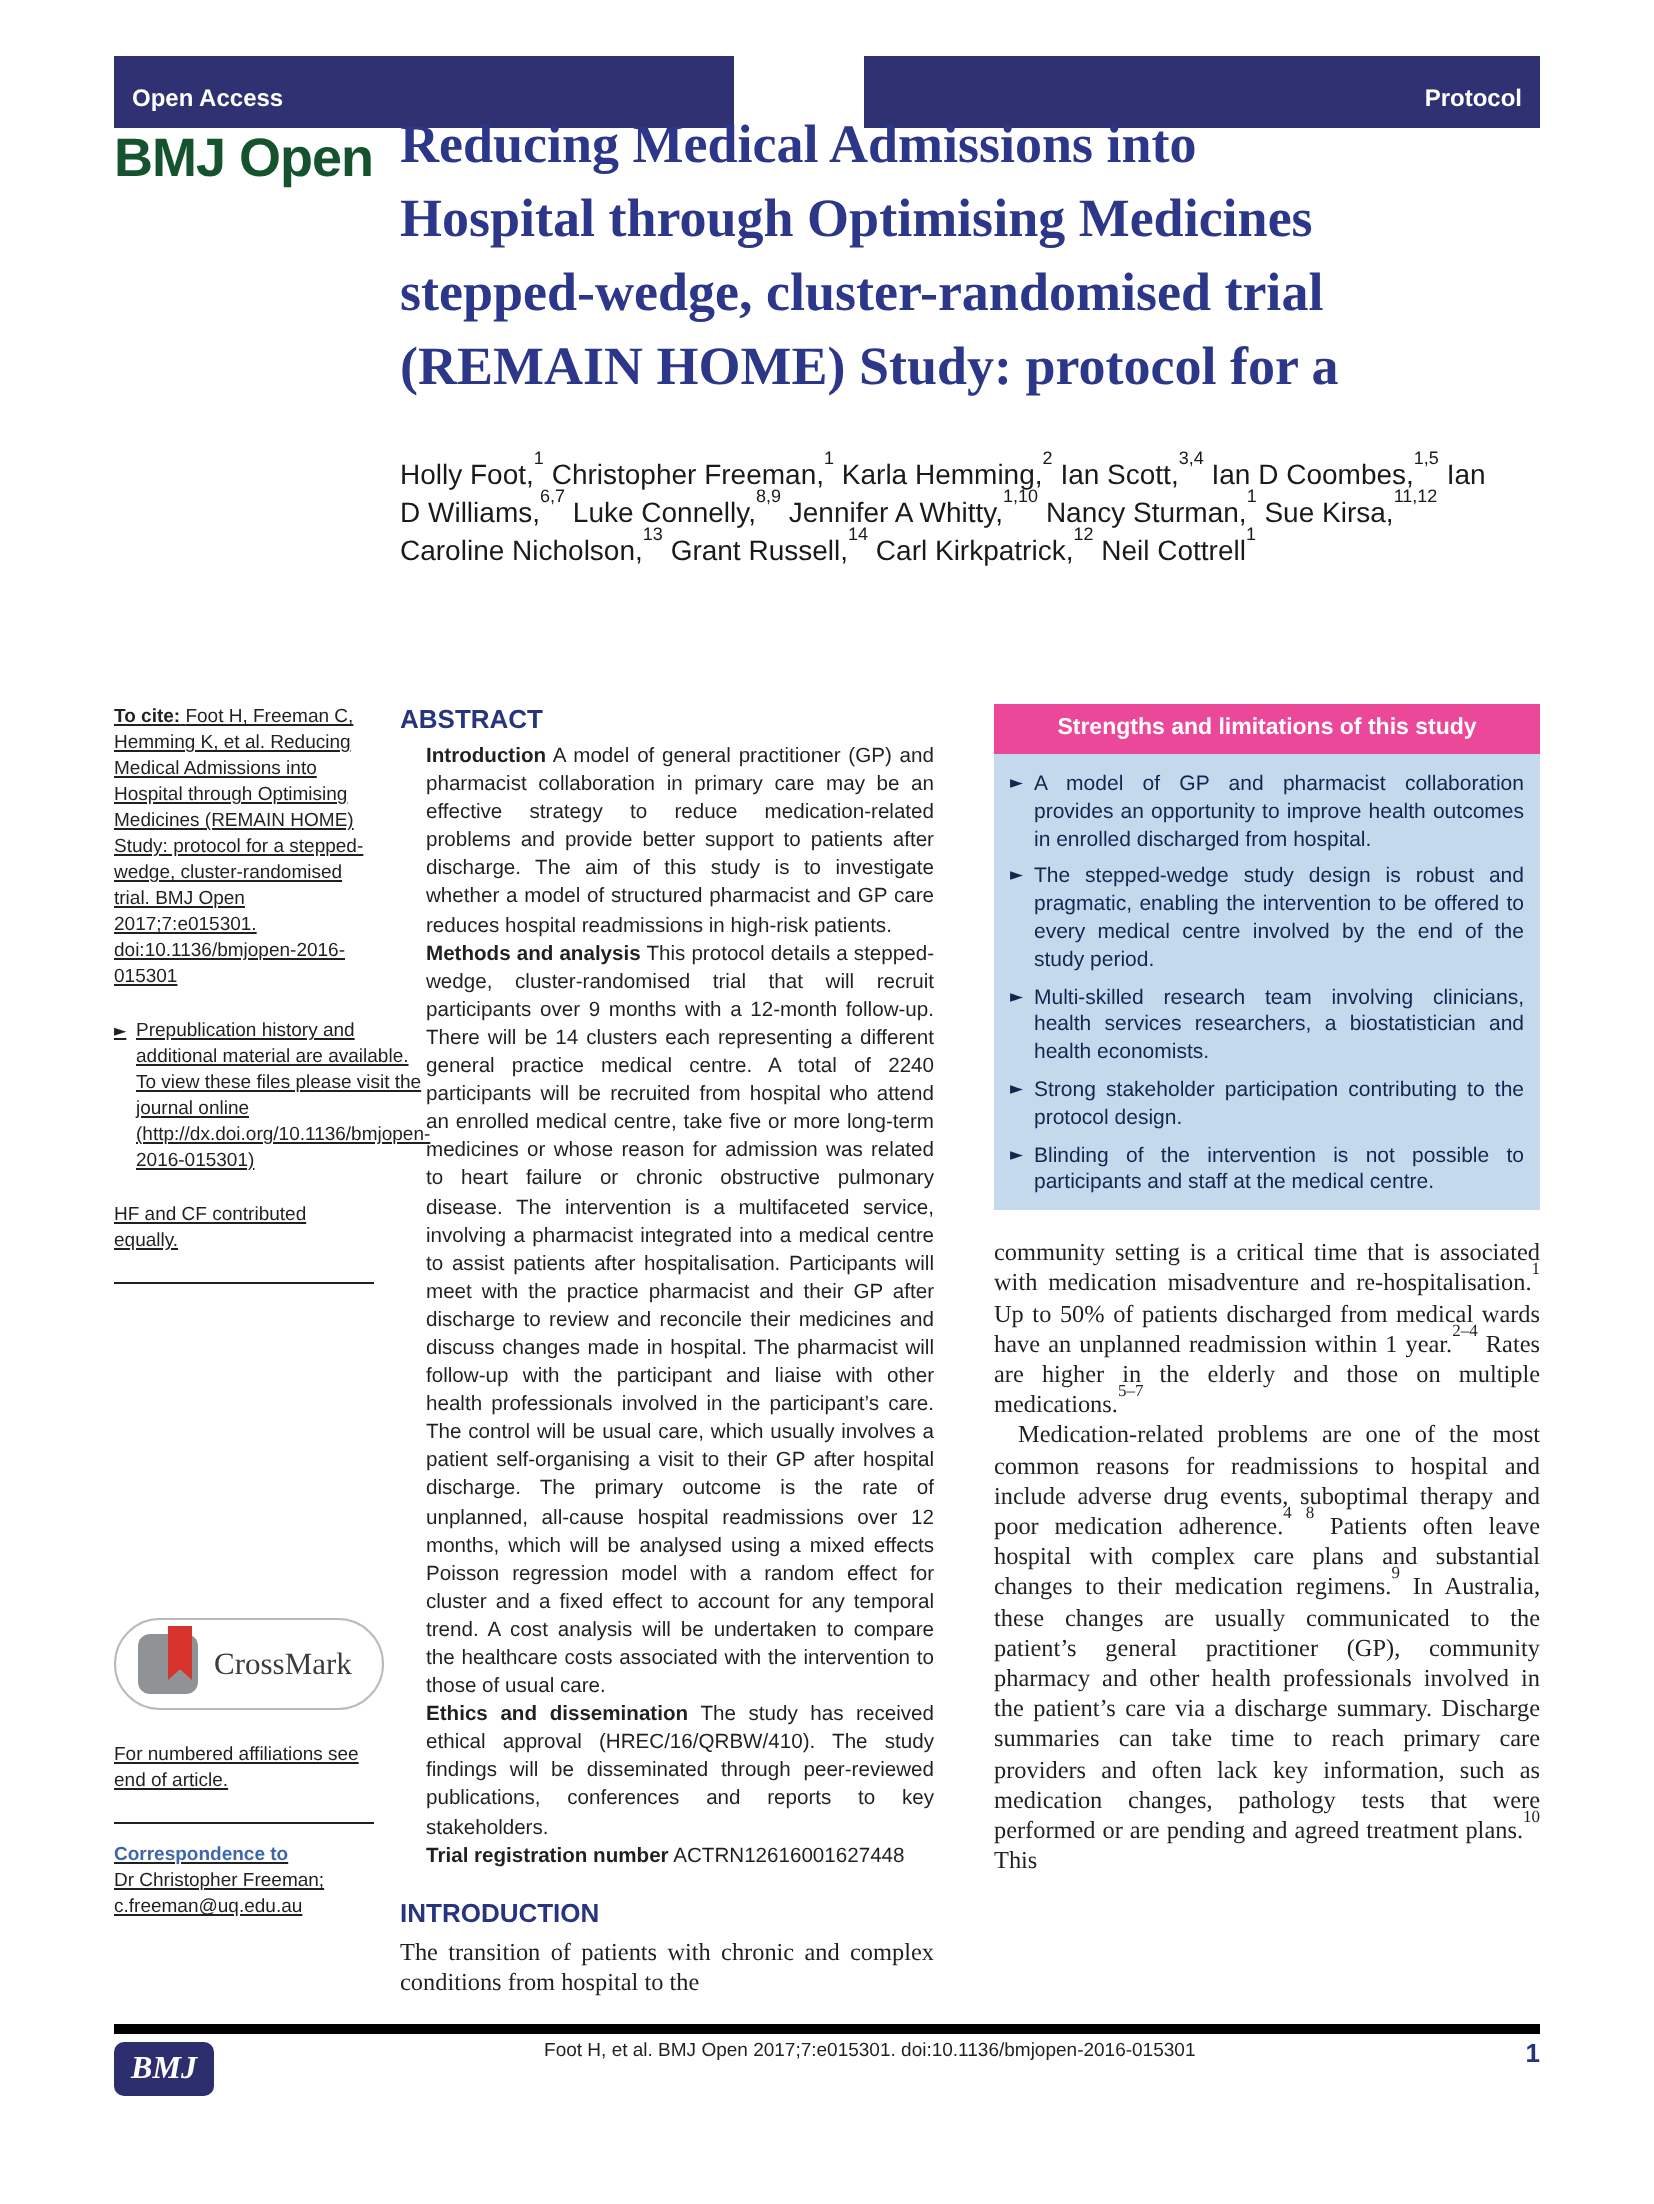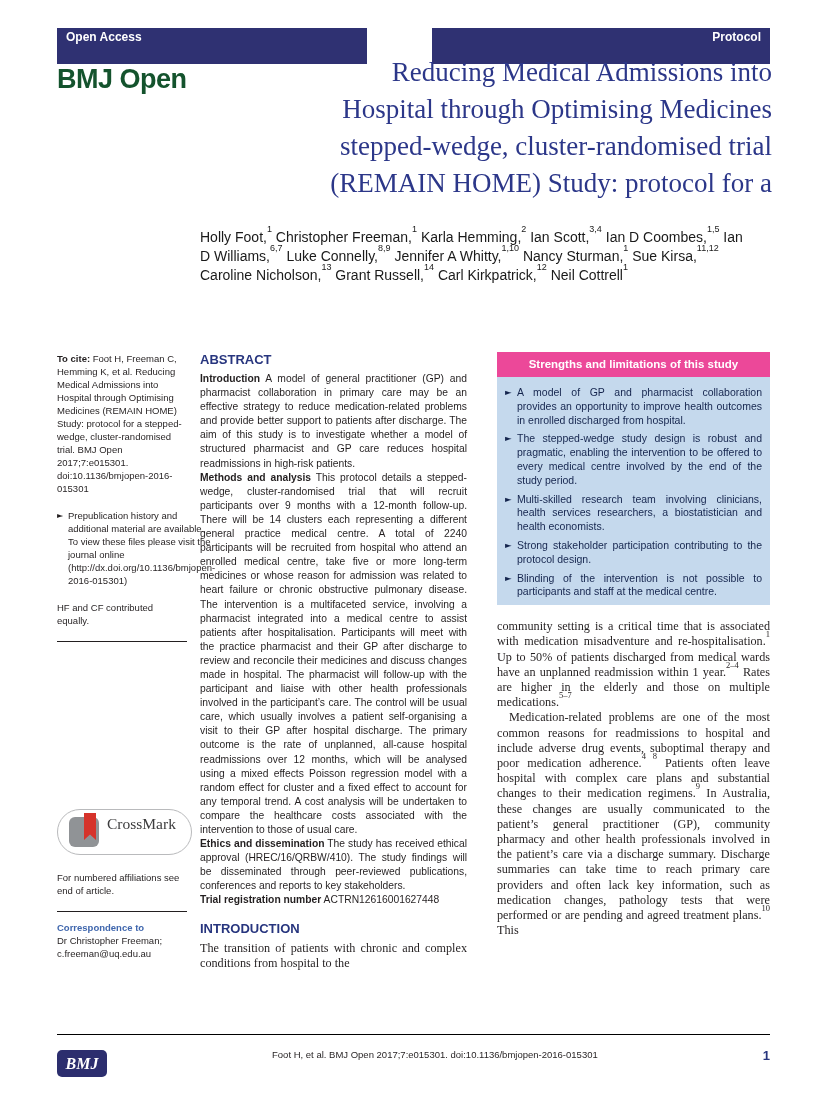--- a/index.html
+++ b/index.html
@@ -5,66 +5,66 @@
 <style>
   * { margin:0; padding:0; box-sizing:border-box; }
   html,body { background:#ffffff; }
   .page {
     position:relative; width:827px; height:1102px; background:#fff;
     font-family:"Liberation Sans", sans-serif; color:#231f20; overflow:hidden;
   }
 
   
   .topbars { position:absolute; top:28px; left:57px; width:713px; display:flex; justify-content:space-between; }
-  .bar { background:#2f3172; color:#fff; font-weight:bold; font-size:12px; line-height:19px; height:36px; width:310px; padding:0 9px; }
+  .bar { background:#2f3172; color:#fff; font-weight:bold; font-size:12px; line-height:19px; height:36px; width:310px; padding:12px 9px; }
   .bar-right { width:338px; text-align:right; }
 
   
   .brand { position:absolute; top:64px; left:57px; font-weight:bold; font-size:27px; color:#14532d; letter-spacing:-0.5px; }
   .title-block { position:absolute; top:54px; left:200px; width:572px; }
   h1.title { font-weight:normal; }
-  .title-line { display:block; font-family:"Liberation Serif", serif; font-weight:normal; font-size:27px; line-height:37px; color:#2c3789;text-align:right; }
+  .title-line { display:block; font-family:"Liberation Serif", serif; font-weight:bold; font-size:27px; line-height:37px; color:#2c3789; }
   .authors { margin-top:26px; width:555px; font-size:14px; line-height:19px; color:#1a1a1a; }
   .author-sup { font-size:9px; line-height:0; position:relative; top:-4px; }
 
   
   .columns { position:absolute; top:352px; left:57px; width:713px; display:flex; align-items:flex-start; }
 
   .sidebar { width:130px; margin-right:13px; font-size:9.5px; line-height:13px; }
-  .sb-block { margin-bottom:14px; }
+  .sb-block { margin-bottom:14px;text-decoration:underline; }
   .sb-bullet { display:grid; grid-template-columns:11px 1fr; }
   .sb-arrow { font-family:"DejaVu Sans", sans-serif; font-size:8px; line-height:13px; }
   .sb-rule { border:none; border-top:1px solid #231f20; margin:9px 0 9px; }
   .corr-label { font-weight:bold; color:#3f66ad; }
 
-  .crossmark { display:inline-flex; align-items:flex-start; gap:8px; border:1.5px solid #b9babc; border-radius:26px;
+  .crossmark { display:inline-flex; align-items:center; gap:8px; border:1.5px solid #b9babc; border-radius:26px;
                padding:7px 15px 7px 11px; background:#fff; margin-top:158px; margin-bottom:16px; }
   .cm-icon { position:relative; width:30px; height:30px; background:#909396; border-radius:6px; display:inline-block; }
   .cm-ribbon { position:absolute; right:3px; top:-4px; width:12px; height:27px; background:#d6332b;
                clip-path:polygon(0 0,100% 0,100% 100%,50% 80%,0 100%); }
   .cm-text { font-family:"Liberation Serif", serif; font-size:15.5px; color:#3c3c3d; }
 
   .col-mid { width:267px; margin-right:30px; }
   .sec-heading { font-weight:bold; font-size:13px; color:#27357e; margin-bottom:5px; font-family:"Liberation Sans",sans-serif; }
-  .abs-sec { font-size:10.3px; line-height:14.1px; text-align:justify; }
+  .abs-sec { font-size:10.3px; line-height:14.1px; text-align:justify;margin-left:13px; }
   .intro-heading { margin-top:13px; }
   .body-serif { font-family:"Liberation Serif", serif; font-size:12.2px; line-height:15.2px; text-align:justify; color:#231f20; }
   .indent { text-indent:12px; }
   sup.ref { font-size:8.5px; line-height:0; position:relative; top:-3px; }
 
   .col-right { width:273px; }
   .strengths { margin-bottom:14px; }
   .strengths-head { background:#ec4899; color:#fff; font-weight:bold; font-size:11.5px; line-height:15px; text-align:center; padding:5px 6px; }
   .strengths-body { background:#c5d9ed; padding:9px 8px 6px; color:#15254e; }
   .s-item { display:grid; grid-template-columns:12px 1fr; font-size:10.5px; line-height:13.8px; text-align:justify; margin-bottom:5px; }
   .s-item:last-child { margin-bottom:0; }
   .s-arrow { font-family:"DejaVu Sans", sans-serif; font-size:8.5px; line-height:13.8px; color:#15254e; }
 
   
-  .footer { position:absolute; top:1034px; left:57px; width:713px; border-top:1px solid #000000; padding-top:12px;
+  .footer { position:absolute; top:1012px; left:57px; width:713px; border-top:5px solid #000000; padding-top:1px;
             display:flex; align-items:flex-start; }
   .bmj-logo { width:50px; height:27px; background:#2c2e6e; border-radius:5px; color:#fff; font-family:"Liberation Serif", serif;
               font-style:italic; font-weight:bold; font-size:16px; display:flex; align-items:center; justify-content:center; margin-top:3px; }
   .footer-citation { flex:1; text-align:center; font-size:9.5px; line-height:12px; padding-top:2px; color:#231f20; }
   .page-number { font-weight:bold; font-size:13px; color:#27357e; padding-top:1px; }
 </style>
 </head>
 <body>
 
 <div class="page">

